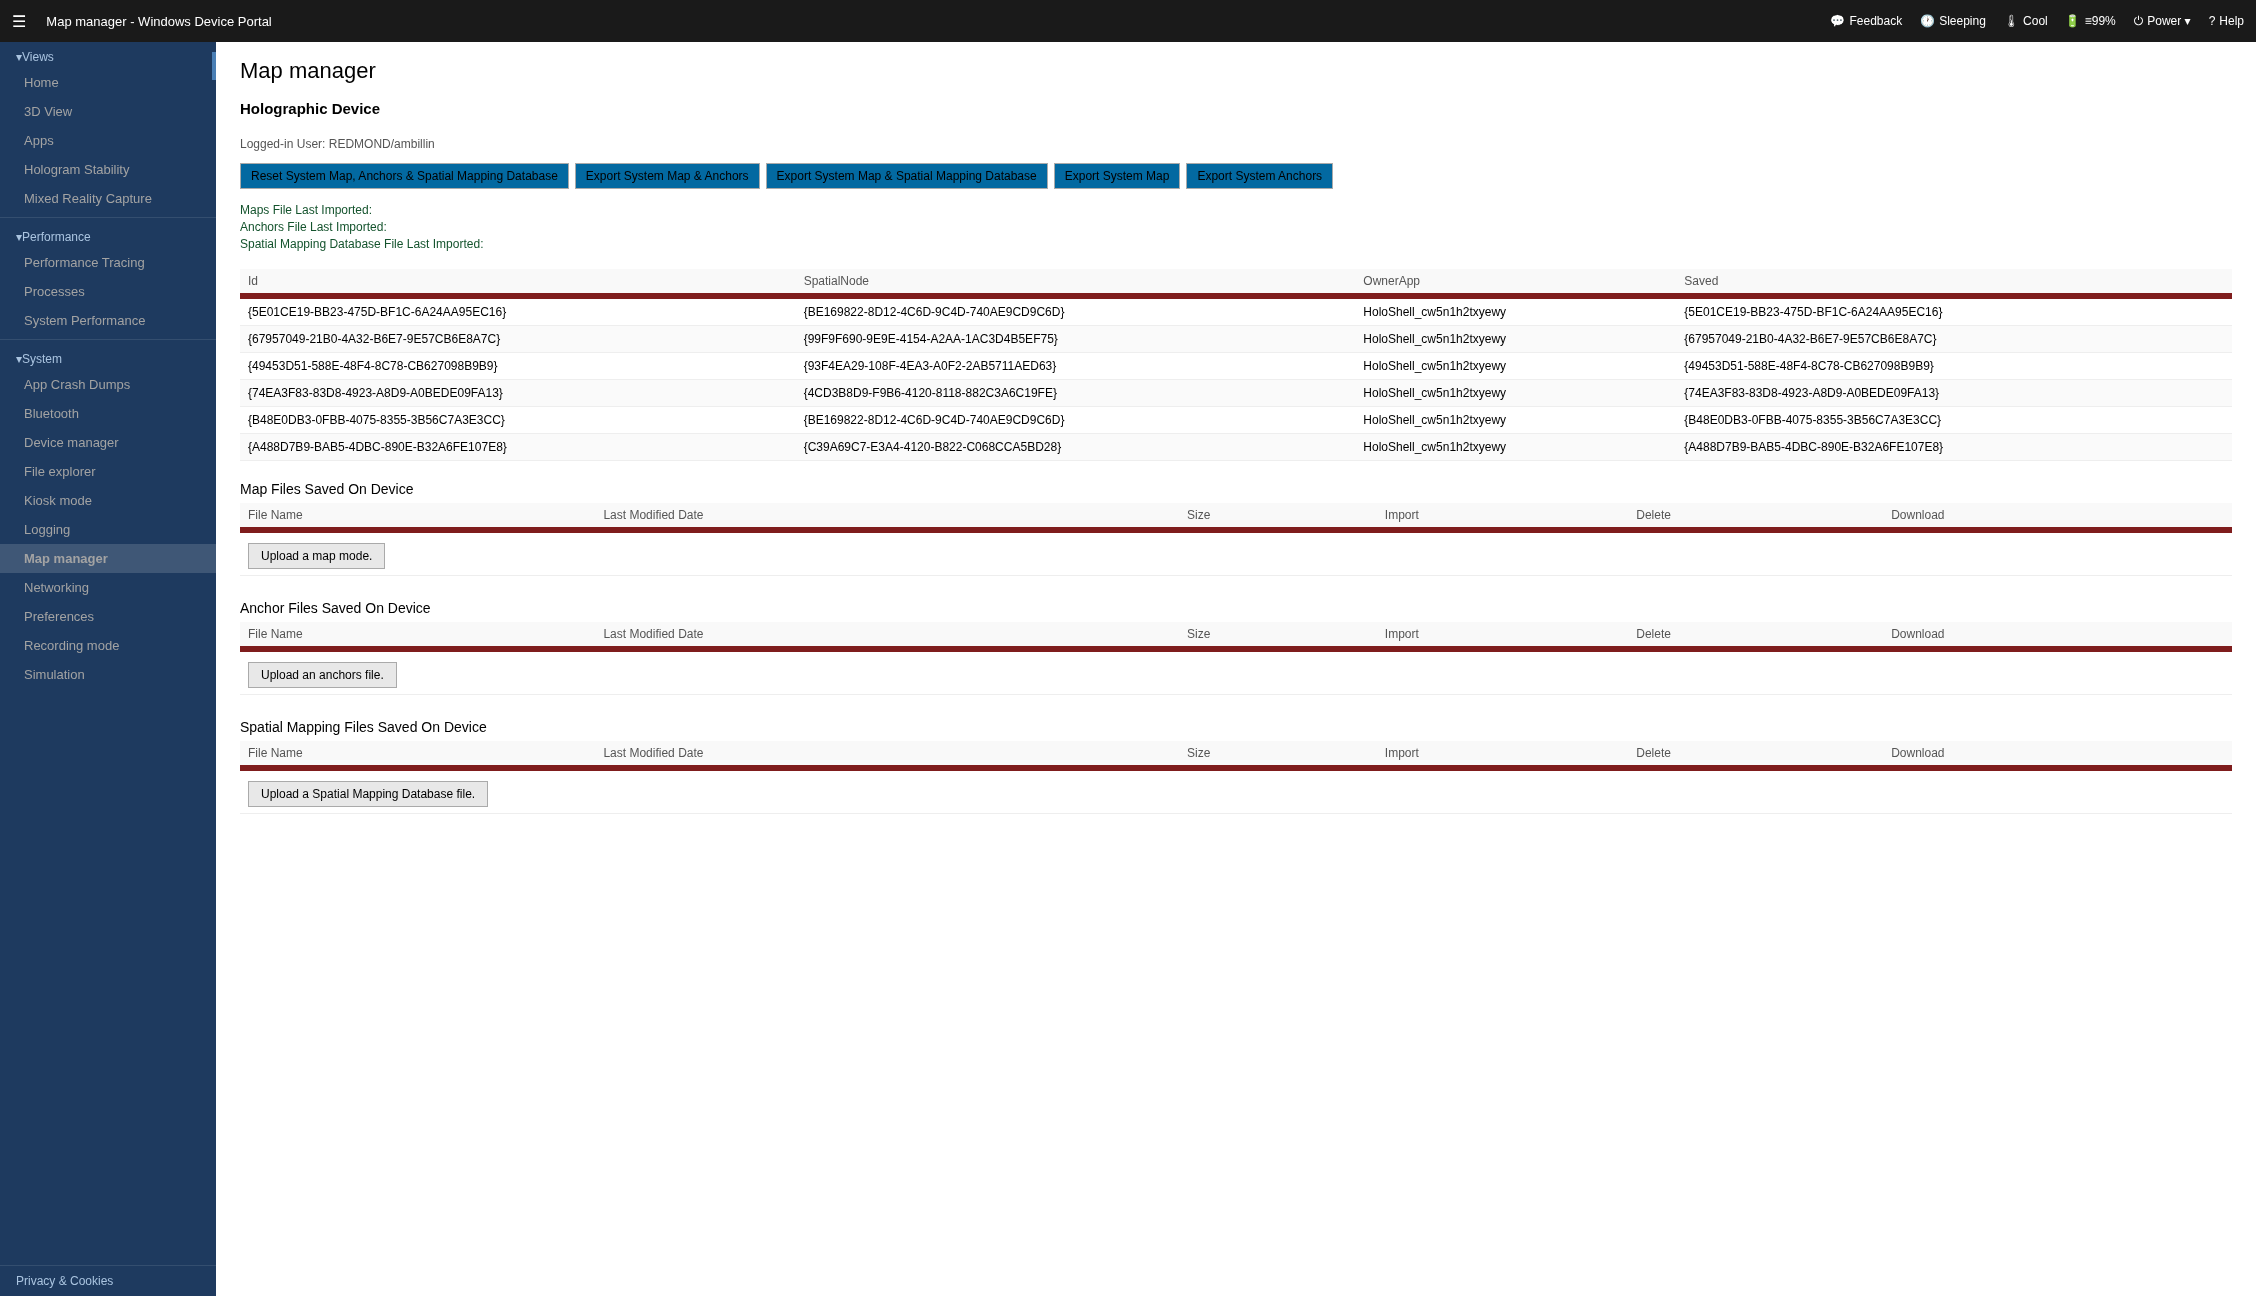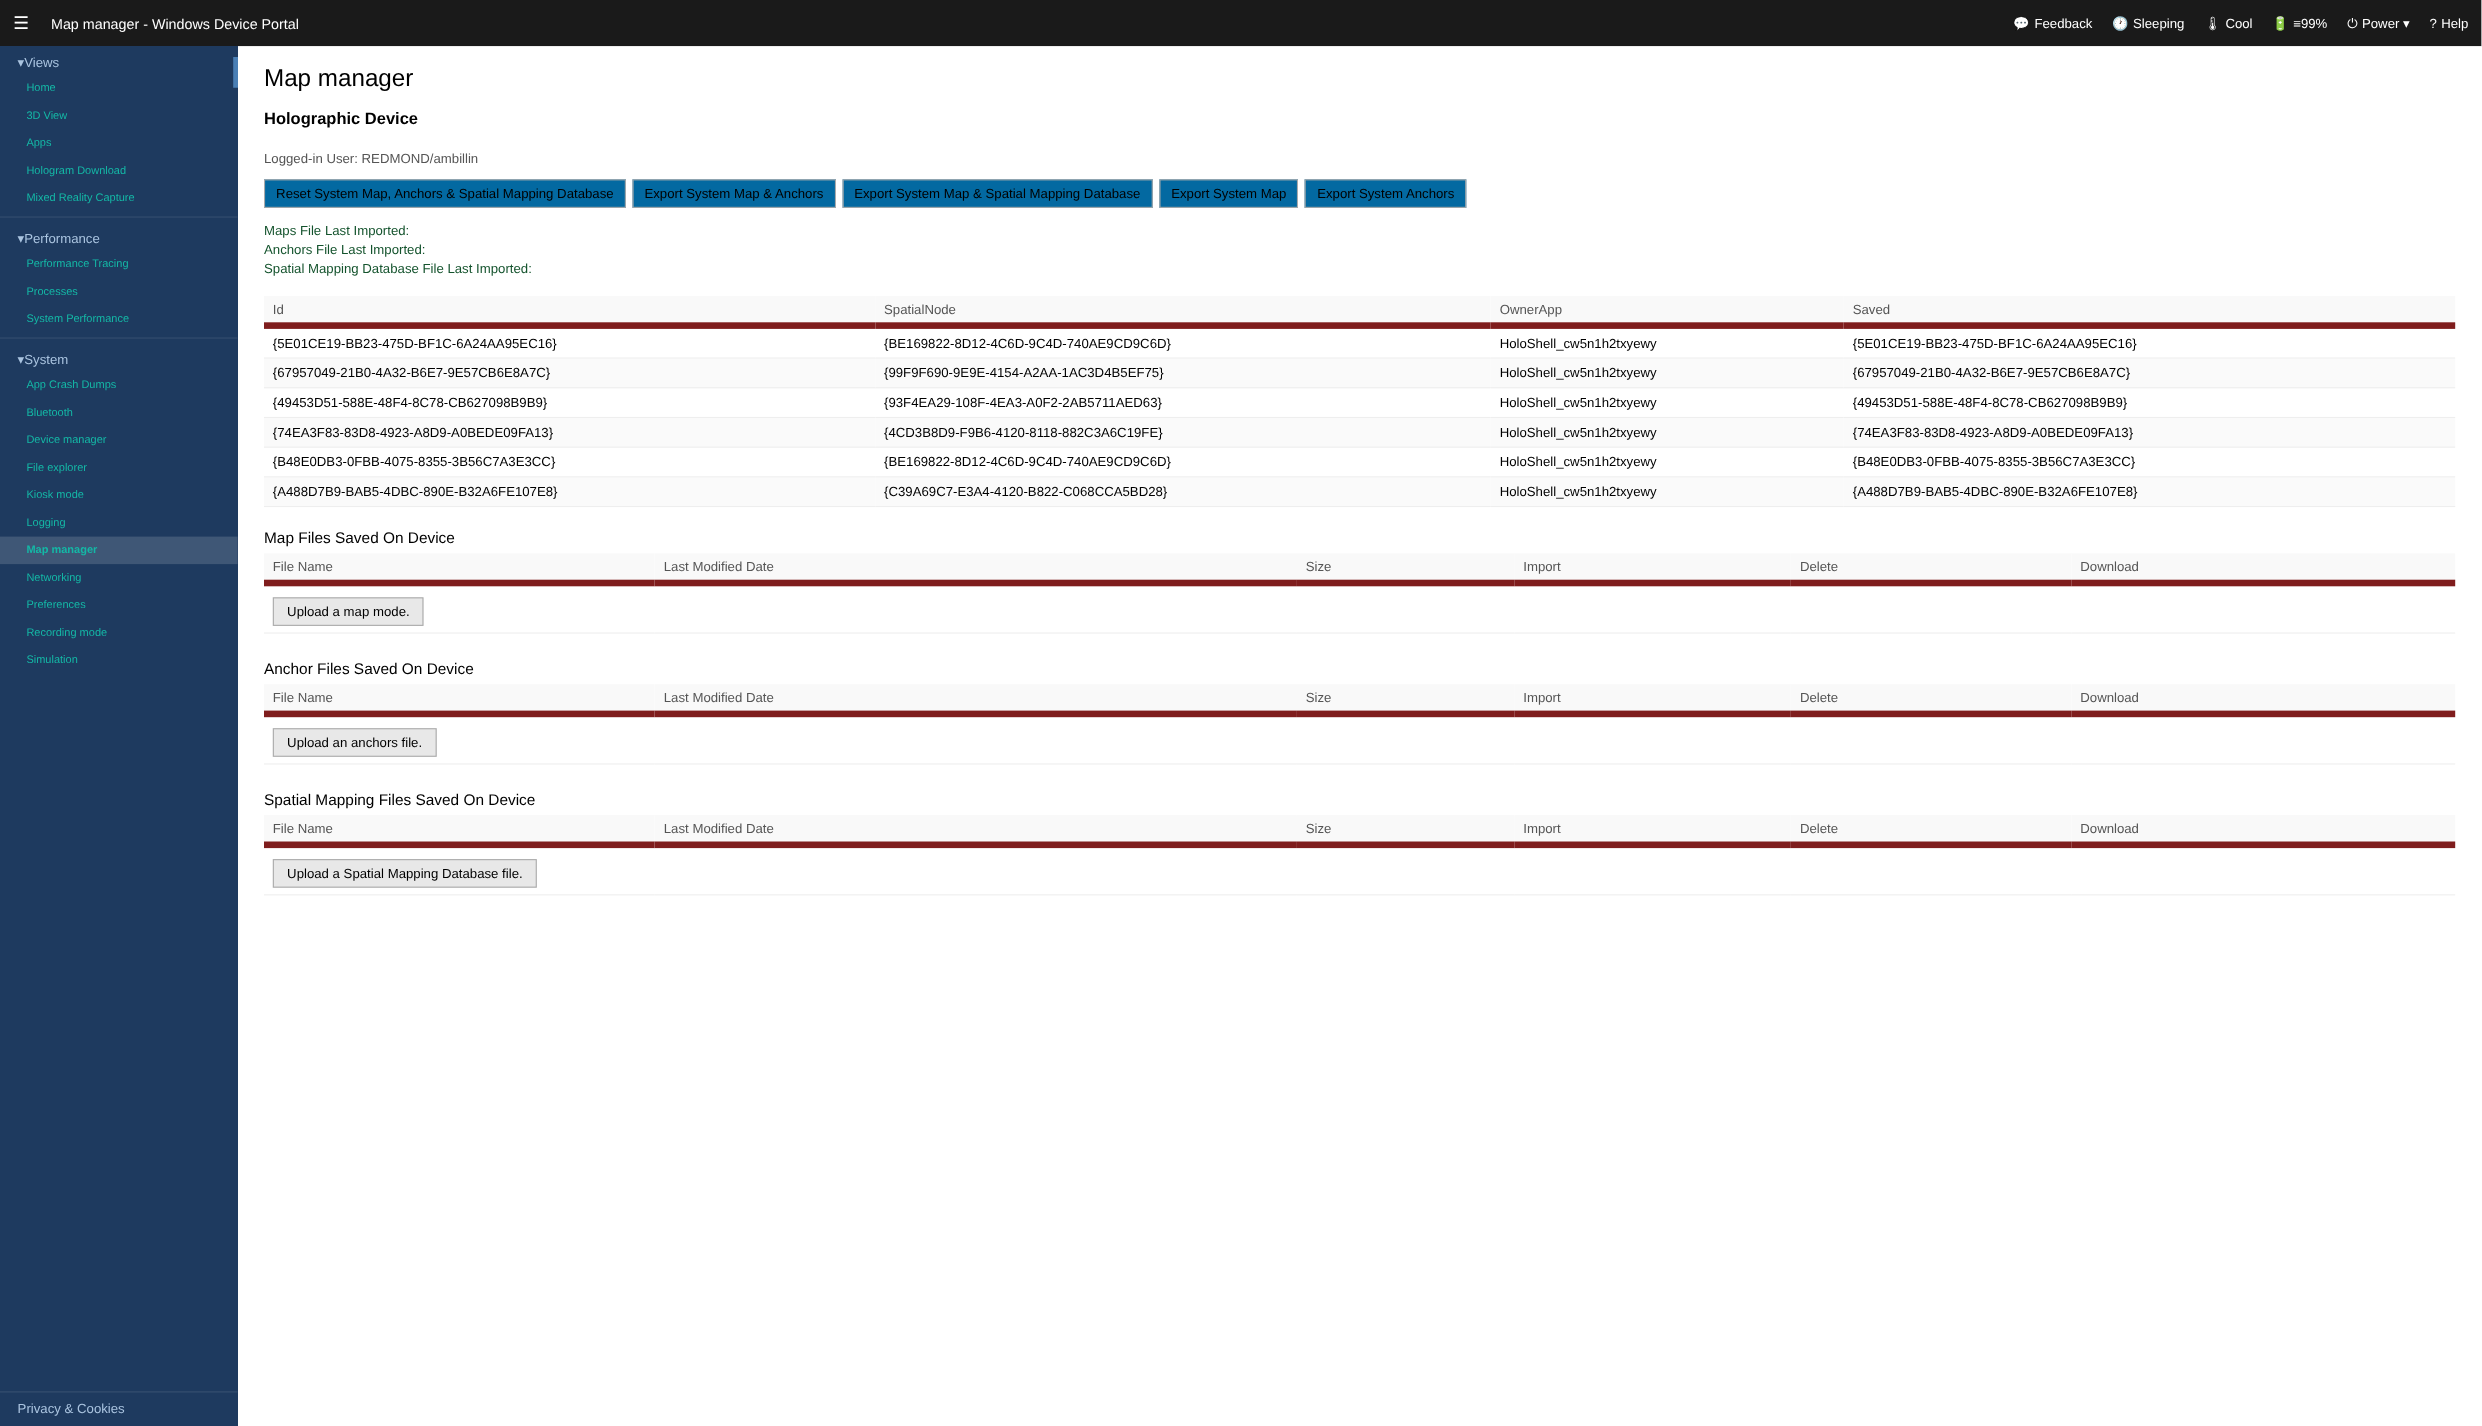--- a/index.html
+++ b/index.html
@@ -56,22 +56,22 @@
       font-size: 12px;
       color: #aac4e0;
       cursor: pointer;
       display: flex;
       align-items: center;
       gap: 4px;
     }
     .sidebar-item {
       padding: 7px 16px 7px 24px;
       cursor: pointer;
-      font-size: 10px;
-      color: #14b8a6;
+      font-size: 13px;
+      color: #a3a3a3;
     }
     .sidebar-item.active { background: rgba(255,255,255,0.15); font-weight: 600; }
     .sidebar-divider { height: 1px; background: rgba(255,255,255,0.1); margin: 4px 0; }
     #sidebar-bottom {
       margin-top: auto;
       padding: 8px 16px;
       font-size: 12px;
       color: #aac4e0;
       cursor: pointer;
       border-top: 1px solid rgba(255,255,255,0.1);
@@ -147,21 +147,21 @@
 
 <div id="layout">
 
   <div id="sidebar">
     <div class="collapse-btn">‹</div>
 
     <div class="sidebar-section-header">▾Views</div>
     <div class="sidebar-item">Home</div>
     <div class="sidebar-item">3D View</div>
     <div class="sidebar-item">Apps</div>
-    <div class="sidebar-item">Hologram Download</div>
+    <div class="sidebar-item">Hologram Stability</div>
     <div class="sidebar-item">Mixed Reality Capture</div>
 
     <div class="sidebar-divider"></div>
 
     <div class="sidebar-section-header">▾Performance</div>
     <div class="sidebar-item">Performance Tracing</div>
     <div class="sidebar-item">Processes</div>
     <div class="sidebar-item">System Performance</div>
 
     <div class="sidebar-divider"></div>

